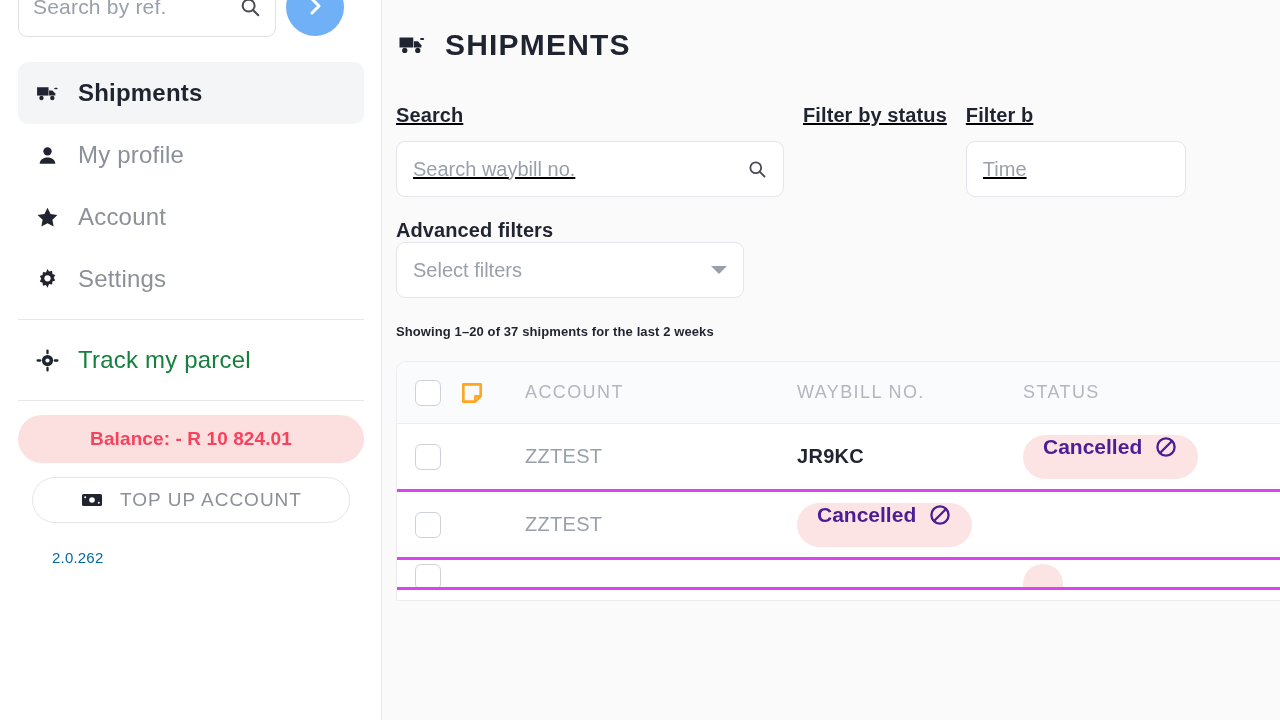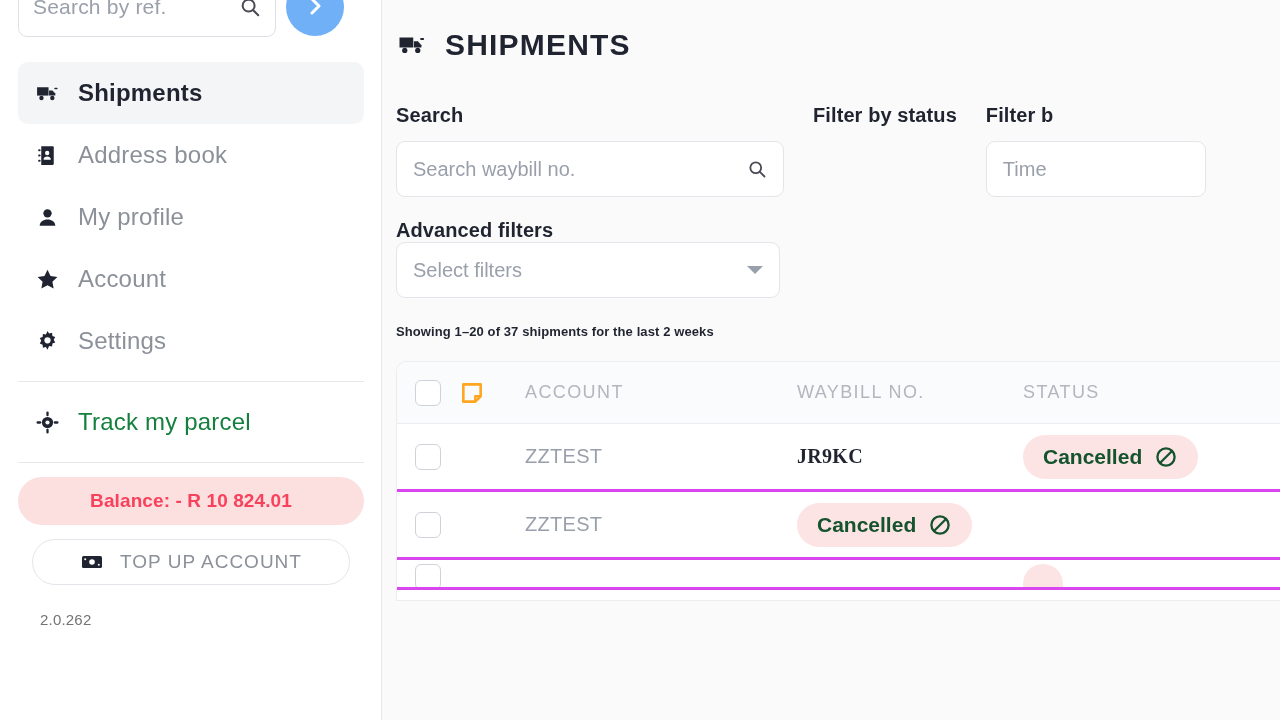--- a/index.html
+++ b/index.html
@@ -109,23 +109,23 @@
     gap: 16px;
     cursor: pointer;
     font-size: 19px;
     color: #8b9099;
     letter-spacing: 1px;
   }
   .topup-btn .money-icon { width: 24px; height: 24px; color: #1f2430; display:flex; }
   .topup-btn .money-icon svg { width: 24px; height: 24px; }
 
   .version {
-    margin: 26px 0 0 40px;
+    margin: 26px 0 0 52px;
     font-size: 15px;
-    color: #737373;
+    color: #0369a1;
     letter-spacing: .2px;
   }
 
   
   #main {
     position: relative;
     flex: 1 1 auto;
     height: 720px;
     background: #fafafa;
     overflow: hidden;
@@ -141,22 +141,23 @@
   .page-header .truck svg { width: 30px; height: 30px; }
   .page-title {
     font-size: 30px;
     font-weight: bold;
     letter-spacing: 1.2px;
     color: #1f2430;
   }
 
   .filters-row {
     display: flex;
-    gap: 29px;
+    gap: 19px;
     padding: 42px 16px 0 14px;
+    text-decoration: underline;
   }
   .filter-group { display: flex; flex-direction: column; }
   .filter-label {
     font-size: 20px;
     font-weight: bold;
     color: #1f2430;
     margin-bottom: 14px;
     letter-spacing: .1px;
     white-space: nowrap;
   }
@@ -184,21 +185,21 @@
     border-left: 8px solid transparent;
     border-right: 8px solid transparent;
     border-top: 8px solid #9aa0ab;
     margin-left: 10px;
   }
   .w-search { width: 388px; }
   .w-status { width: 348px; }
   .w-time  { width: 220px; }
 
   .advanced-wrap { padding: 22px 0 0 14px; }
-  .w-adv { width: 384px; }
+  .w-adv { width: 348px; }
 
   .showing-text {
     padding: 26px 0 0 14px;
     font-size: 13px;
     font-weight: bold;
     color: #1f2430;
     letter-spacing: .1px;
     white-space: nowrap;
   }
 
@@ -235,31 +236,31 @@
     width: 26px; height: 26px;
     border: 1px solid #cfd2d9;
     border-radius: 6px;
     background: #fff;
     cursor: pointer;
   }
   .note-icon { width: 26px; height: 26px; color: #ffa51f; display:flex; }
   .note-icon svg { width: 26px; height: 26px; display:block; }
 
   .cell-account { font-size: 20px; color: #9aa0ab; letter-spacing: .3px; }
-  .cell-waybill { font-size: 20px; color: #1f2430; font-weight: bold; letter-spacing: .3px; font-family: Liberation Serif, serif; }
+  .cell-waybill { font-size: 20px; color: #1f2430; font-weight: bold; letter-spacing: .3px; }
 
   .status-pill {
     display: inline-flex;
-    align-items: center;
+    align-items: flex-start;
     gap: 12px;
     height: 44px;
     padding: 0 20px;
     border-radius: 22px;
     background: #fce4e4;
-    color: #14532d;
+    color: #4c1d95;
     font-size: 21px;
     font-weight: bold;
   }
   .status-pill .ban { width: 24px; height: 24px; display:flex; }
   .status-pill .ban svg { width: 24px; height: 24px; display:block; }
 
   .trow.partial { height: 30px; overflow: hidden; align-items: flex-start; padding-top: 4px; }
 </style>
 </head>
 <body>
@@ -295,33 +296,20 @@
             <path d="M2 6h11v8H2z"></path>
               <path d="M13.5 9h3.2l2.8 3.1V14h-6z"></path>
             <circle cx="6.2" cy="16.3" r="2.1"></circle>
               <circle cx="16.6" cy="16.3" r="2.1"></circle>
             <rect x="18.5" y="6.4" width="3.2" height="1.6" rx=".8"></rect>
           </svg>
         </span>
         <span class="nav-label">Shipments</span>
       </div>
 
-      <div class="nav-item">
-        <span class="nav-icon">
-          <svg viewBox="0 0 24 24" fill="currentColor">
-            <path d="M6 3h11a1 1 0 0 1 1 1v16a1 1 0 0 1-1 1H6z"></path>
-            <rect x="3" y="6" width="2.4" height="2" rx="1"></rect>
-            <rect x="3" y="11" width="2.4" height="2" rx="1"></rect>
-            <rect x="3" y="16" width="2.4" height="2" rx="1"></rect>
-            <circle cx="11.7" cy="9.6" r="2.1" fill="#fff"></circle>
-            <path d="M8.2 16c0-2 1.6-3.1 3.5-3.1s3.5 1.1 3.5 3.1z" fill="#fff"></path>
-          </svg>
-        </span>
-        <span class="nav-label">Address book</span>
-      </div>
 
       <div class="nav-item">
         <span class="nav-icon">
           <svg viewBox="0 0 24 24" fill="currentColor">
             <circle cx="12" cy="8" r="4"></circle>
             <path d="M4.5 20c0-4.1 3.4-6.2 7.5-6.2s7.5 2.1 7.5 6.2z"></path>
           </svg>
         </span>
         <span class="nav-label">My profile</span>
       </div>

